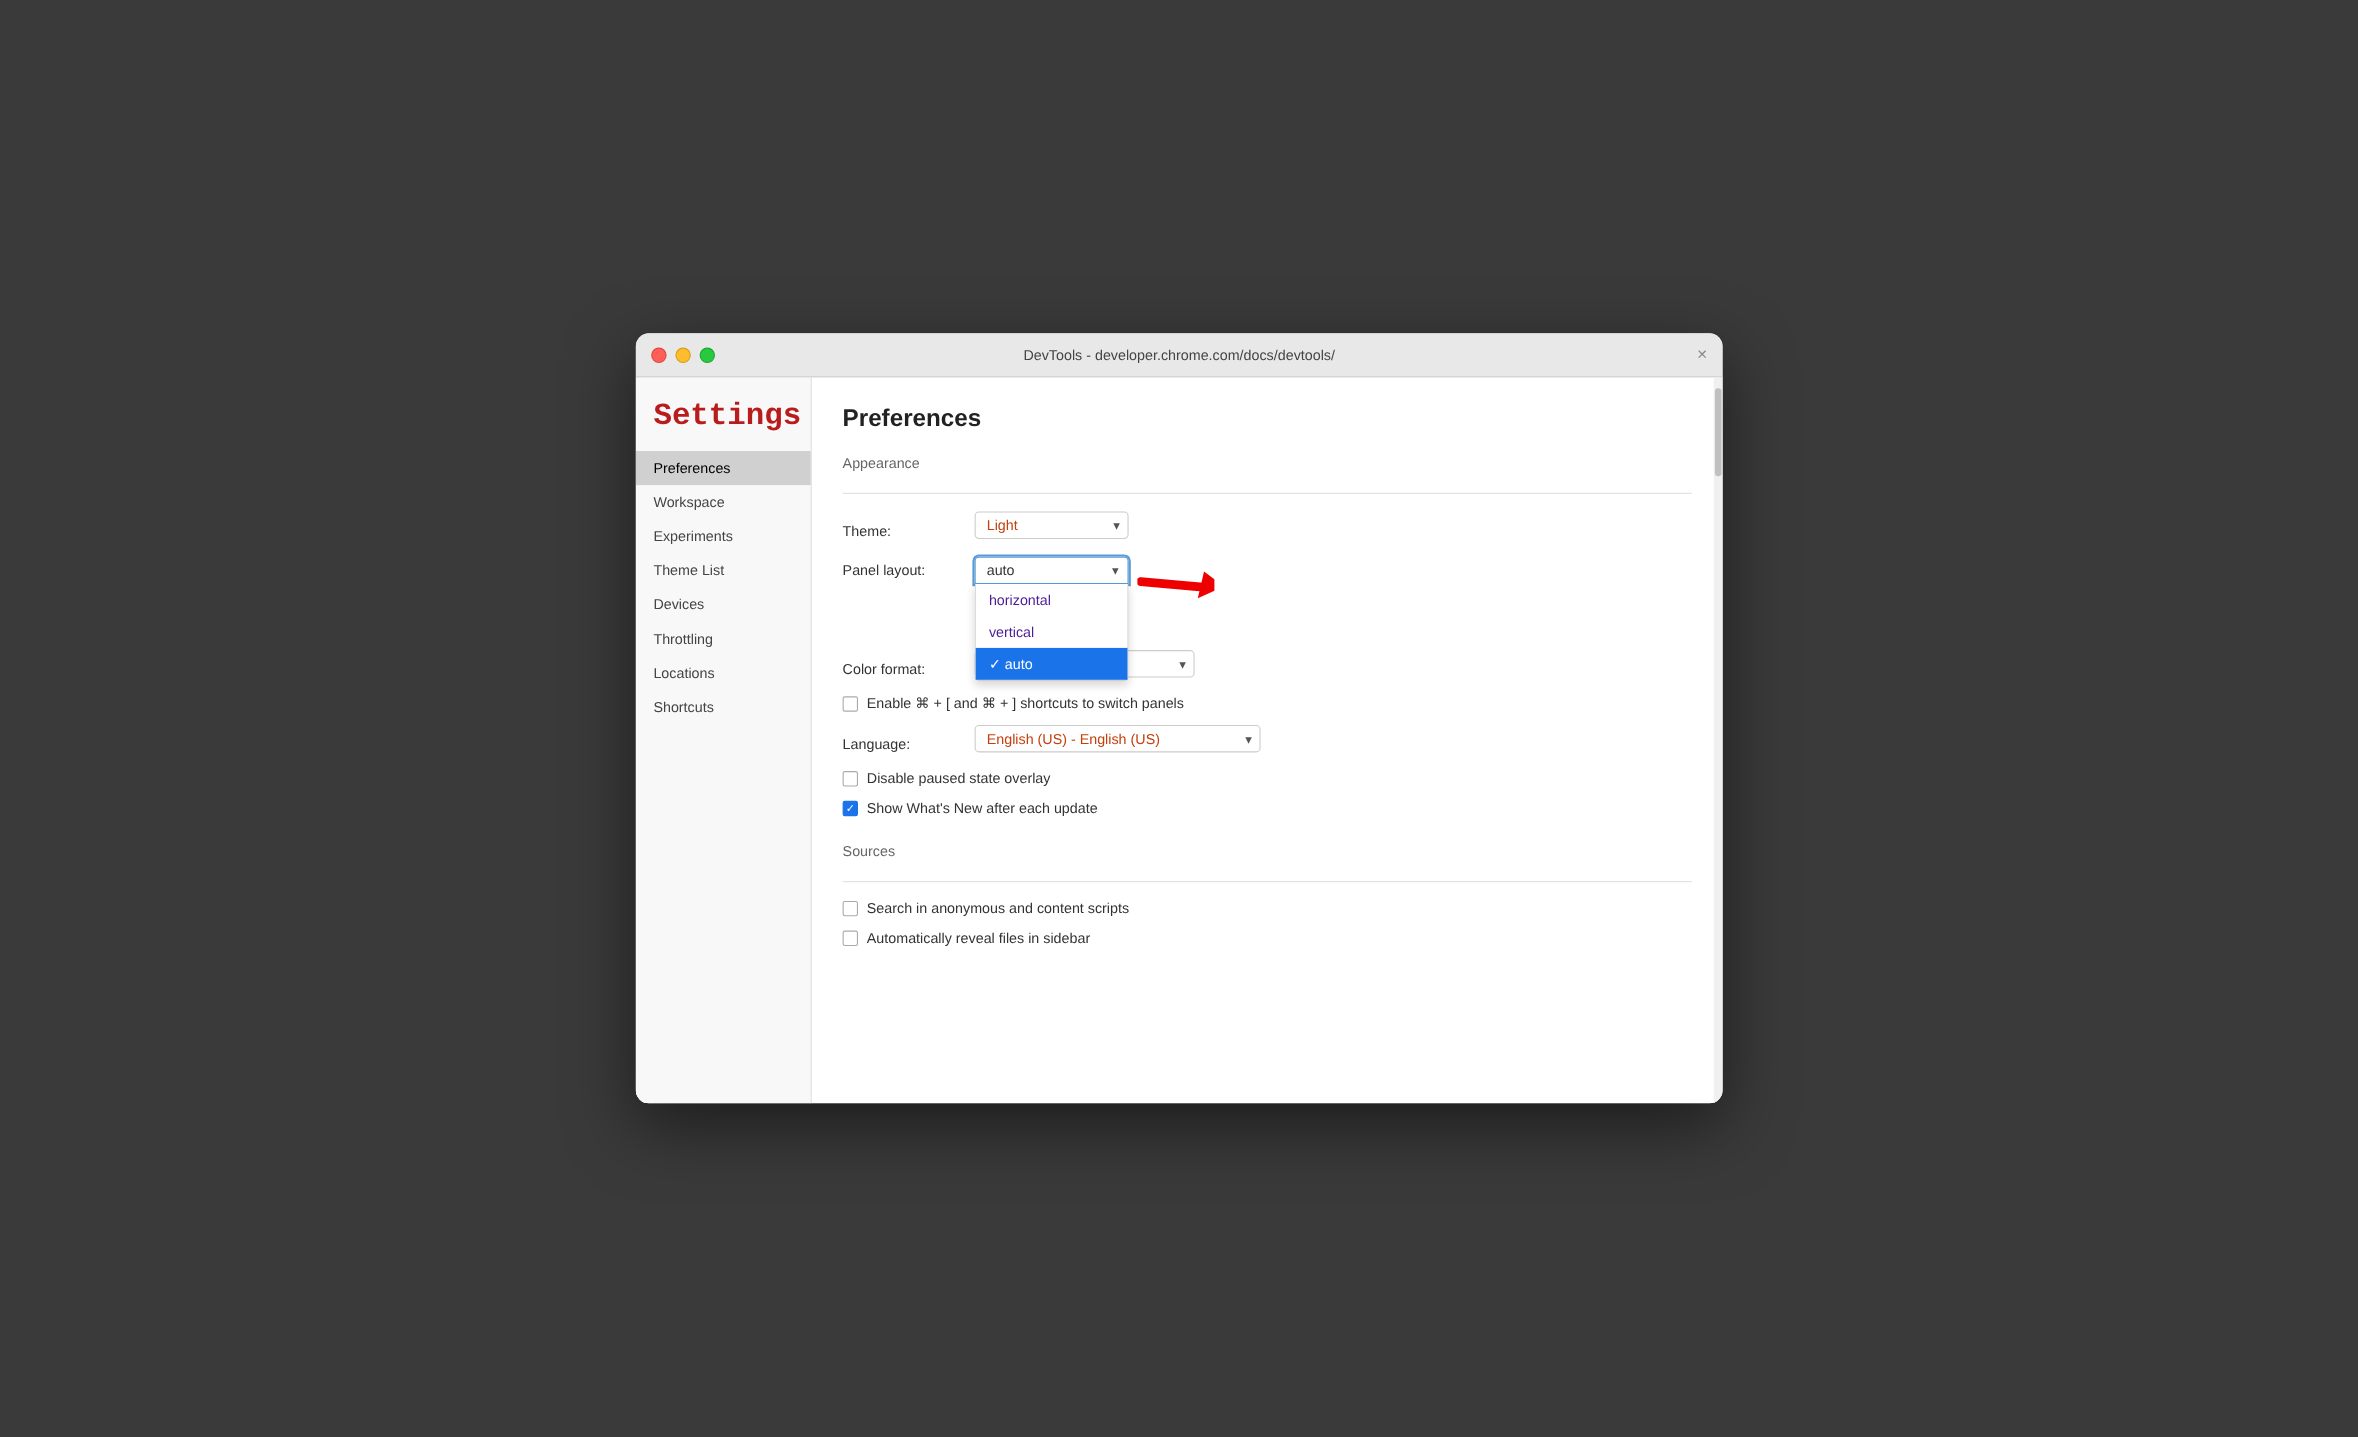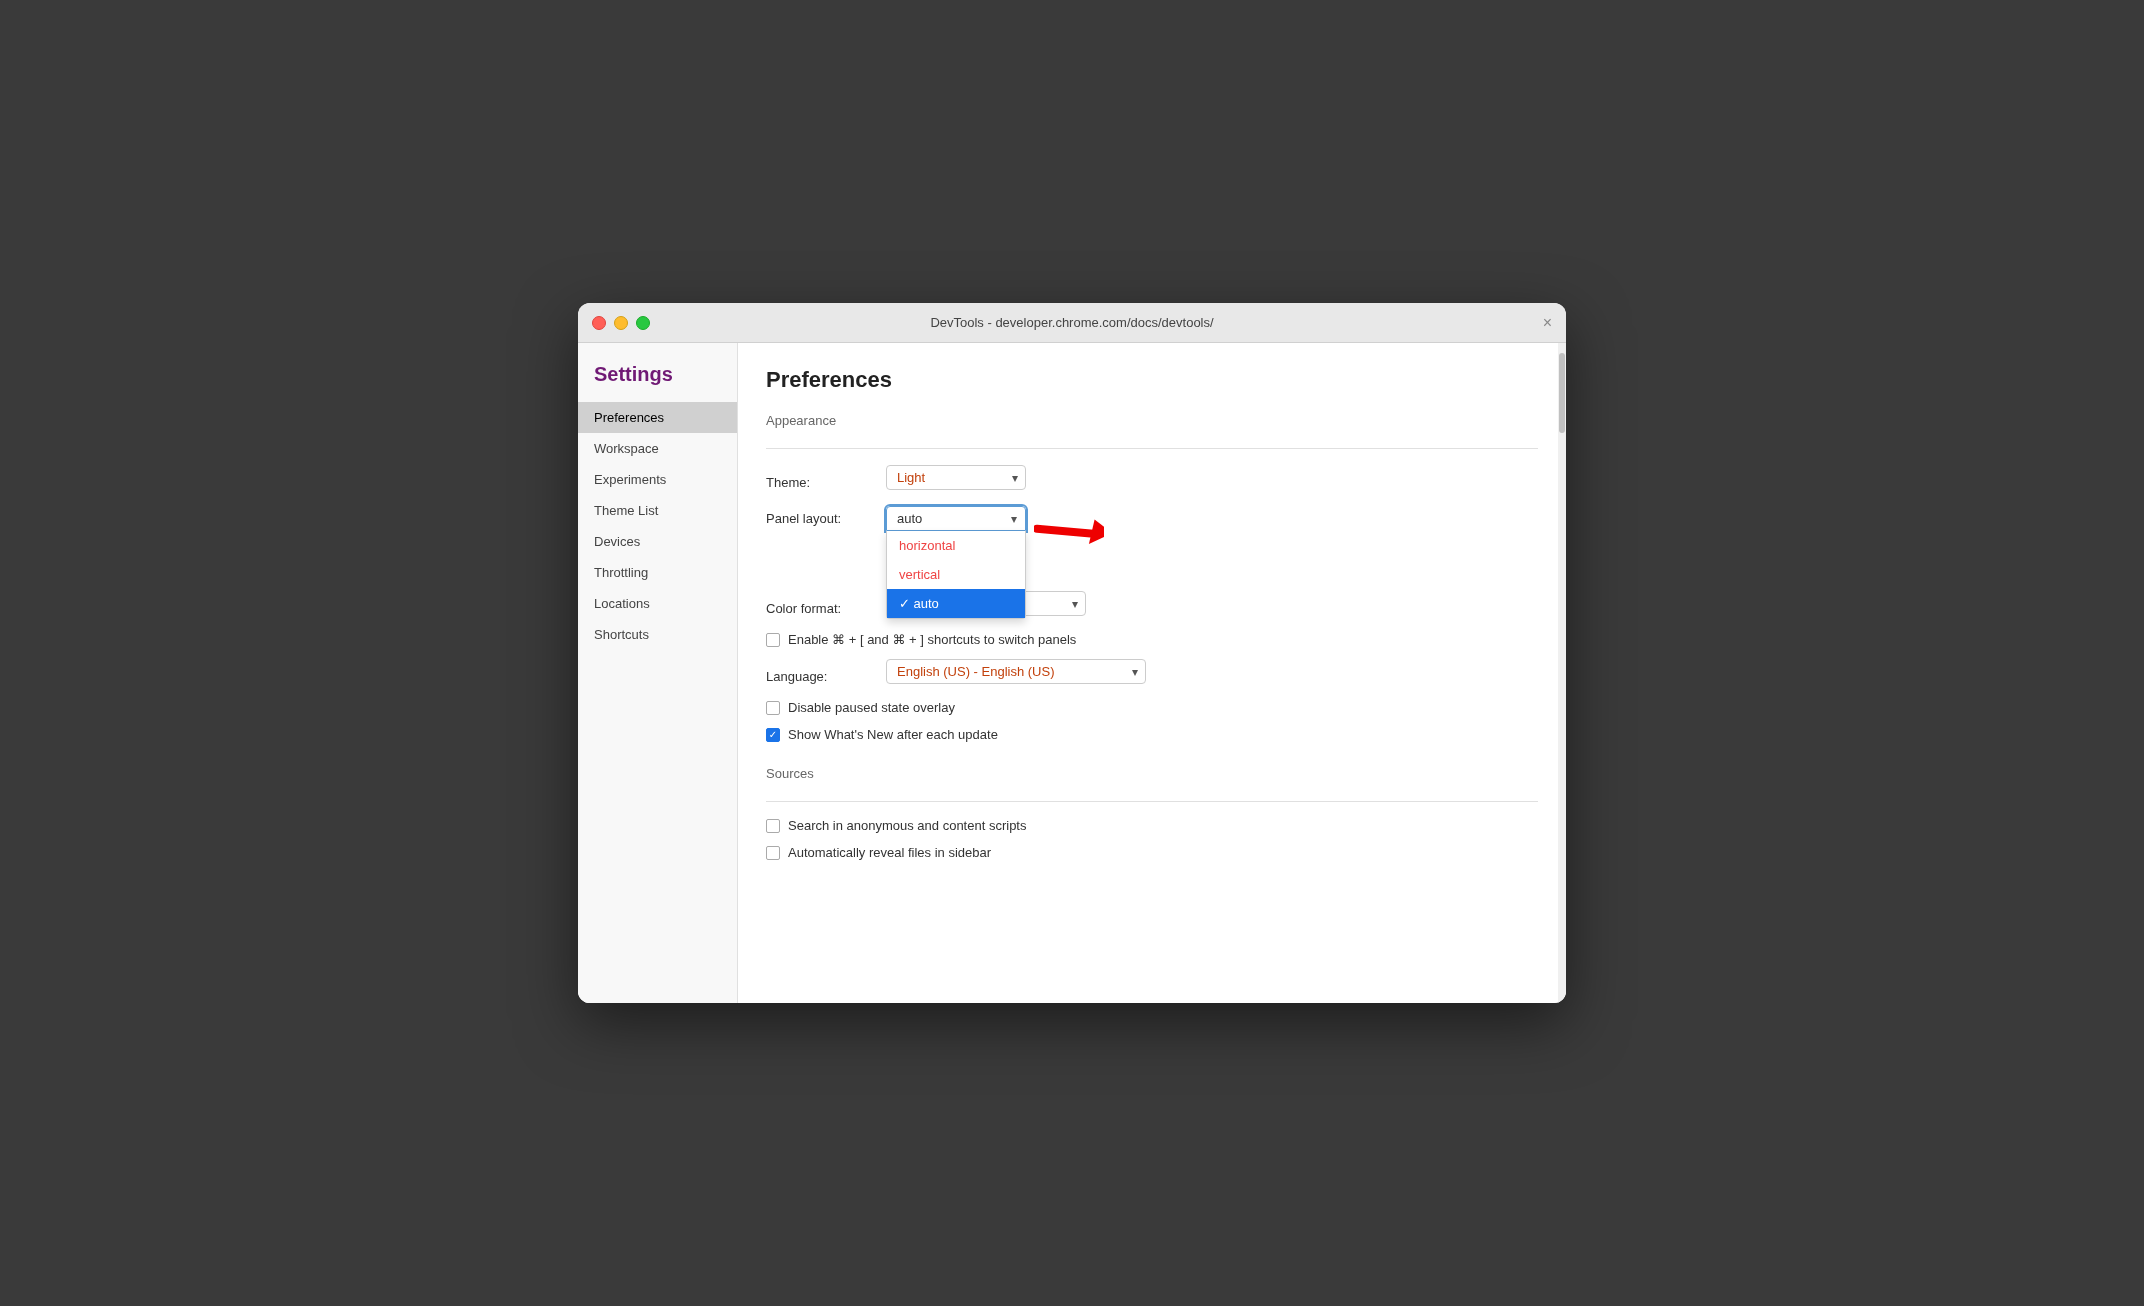--- a/index.html
+++ b/index.html
@@ -71,24 +71,25 @@
 
     .sidebar {
       width: 160px;
       background: #f8f8f8;
       border-right: 1px solid #e0e0e0;
       padding-top: 20px;
       flex-shrink: 0;
     }
 
     .sidebar-title {
-      font-size: 20px;
+      font-size: 28px;
       font-weight: 600;
-      color: #701a75;
+      color: #b91c1c;
       padding: 0 16px 16px 16px;
+      font-family: Liberation Mono, monospace;
     }
 
     .sidebar-item {
       padding: 8px 16px;
       font-size: 13px;
       color: #444;
       cursor: pointer;
     }
 
     .sidebar-item.active {
@@ -204,21 +205,21 @@
       border-top: none;
       border-radius: 0 0 4px 4px;
       min-width: 140px;
       z-index: 100;
       box-shadow: 0 4px 8px rgba(0,0,0,0.15);
     }
 
     .dropdown-menu-item {
       padding: 7px 12px;
       font-size: 13px;
-      color: #ef4444;
+      color: #4c1d95;
       cursor: pointer;
     }
 
     .dropdown-menu-item.selected {
       background: #1a73e8;
       color: #fff;
     }
 
     .dropdown-menu-item.selected::before {
       content: '✓ ';

